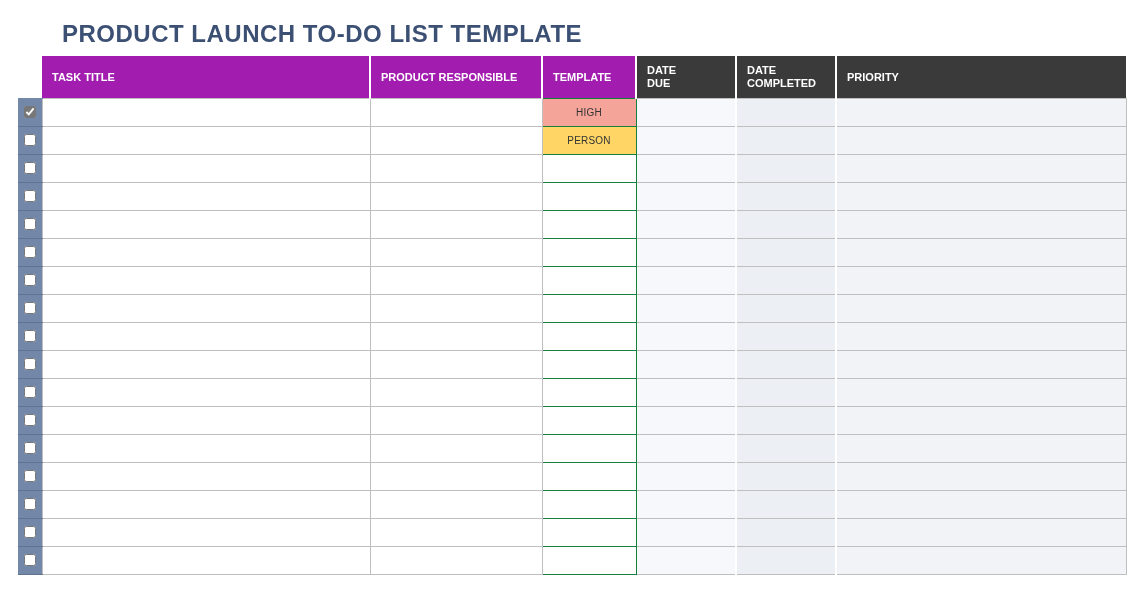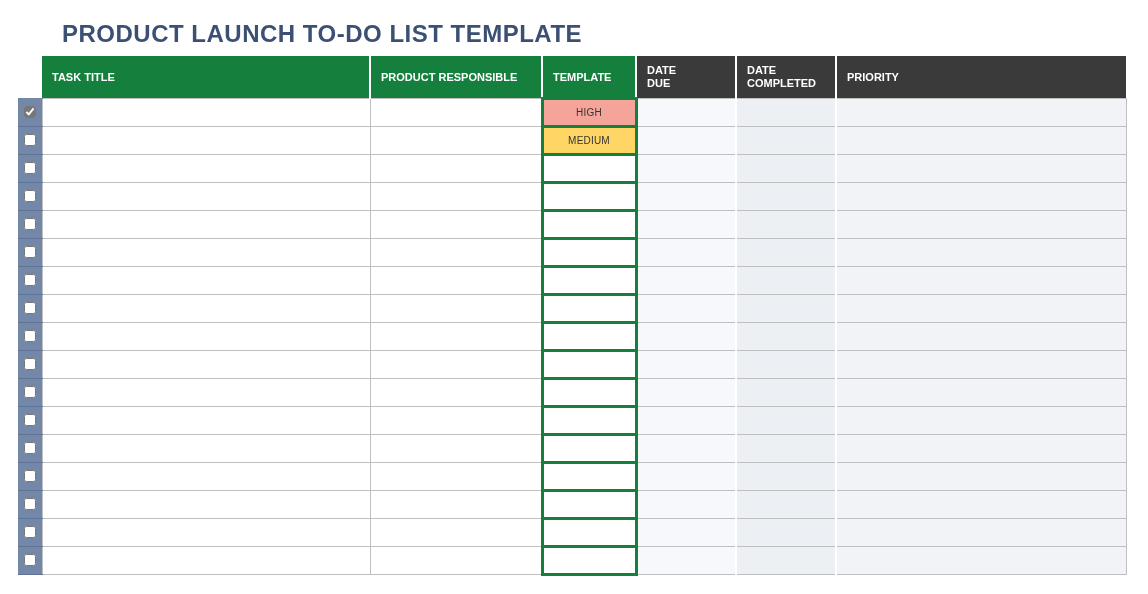--- a/index.html
+++ b/index.html
@@ -35,21 +35,21 @@
     font-size: 11px;
     font-weight: 700;
     color: #fff;
     padding: 8px 10px;
     height: 40px;
     text-align: left;
     vertical-align: middle;
     border-right: 2px solid #fff;
   }
   thead th.h-check { background: #fff; border: none; }
-  thead th.h-task, thead th.h-person, thead th.h-prio { background: #15803d; margin-top: 44px; }
+  thead th.h-task, thead th.h-person, thead th.h-prio { background: #a21caf; margin-top: 44px; }
   thead th.h-due, thead th.h-done { background: #3a3a3a; text-align: left; line-height: 1.2; }
   thead th.h-comm { background: #3a3a3a; border-right: none; }
 
   
   tbody td {
     height: 28px;
     font-size: 11px;
     color: #333;
     padding: 0 8px;
     vertical-align: middle;
@@ -65,21 +65,21 @@
   tbody td.cb input {
     width: 12px; height: 12px;
     margin: 0; padding: 0;
     accent-color: #777;
   }
   tbody td.task, tbody td.person {
     background: #fff;
     border: 1px solid #bfbfbf;
   }
   tbody td.prio {
-    border: 3px solid #15803d;
+    border: 1px solid #15803d;
     text-align: center;
     font-size: 10px;
     letter-spacing: .2px;
   }
   tbody td.due, tbody td.done {
     border: 1px solid #bfbfbf;
     border-right: 2px solid #fff;
   }
   tbody td.due  { background: #f6f8fb; }
   tbody td.done { background: #eceff4; }
@@ -125,21 +125,21 @@
         <td class="person"></td>
         <td class="prio prio-high">HIGH</td>
         <td class="due"></td>
         <td class="done"></td>
         <td class="comm"></td>
       </tr>
       <tr>
         <td class="cb"><input type="checkbox" style=""></td>
         <td class="task"></td>
         <td class="person"></td>
-        <td class="prio prio-medium">MEDIUM</td>
+        <td class="prio prio-medium">PERSON</td>
         <td class="due"></td>
         <td class="done"></td>
         <td class="comm"></td>
       </tr>
       <tr>
         <td class="cb"><input type="checkbox" style=""></td>
         <td class="task"></td>
         <td class="person"></td>
         <td class="prio prio-blank"></td>
         <td class="due"></td>

